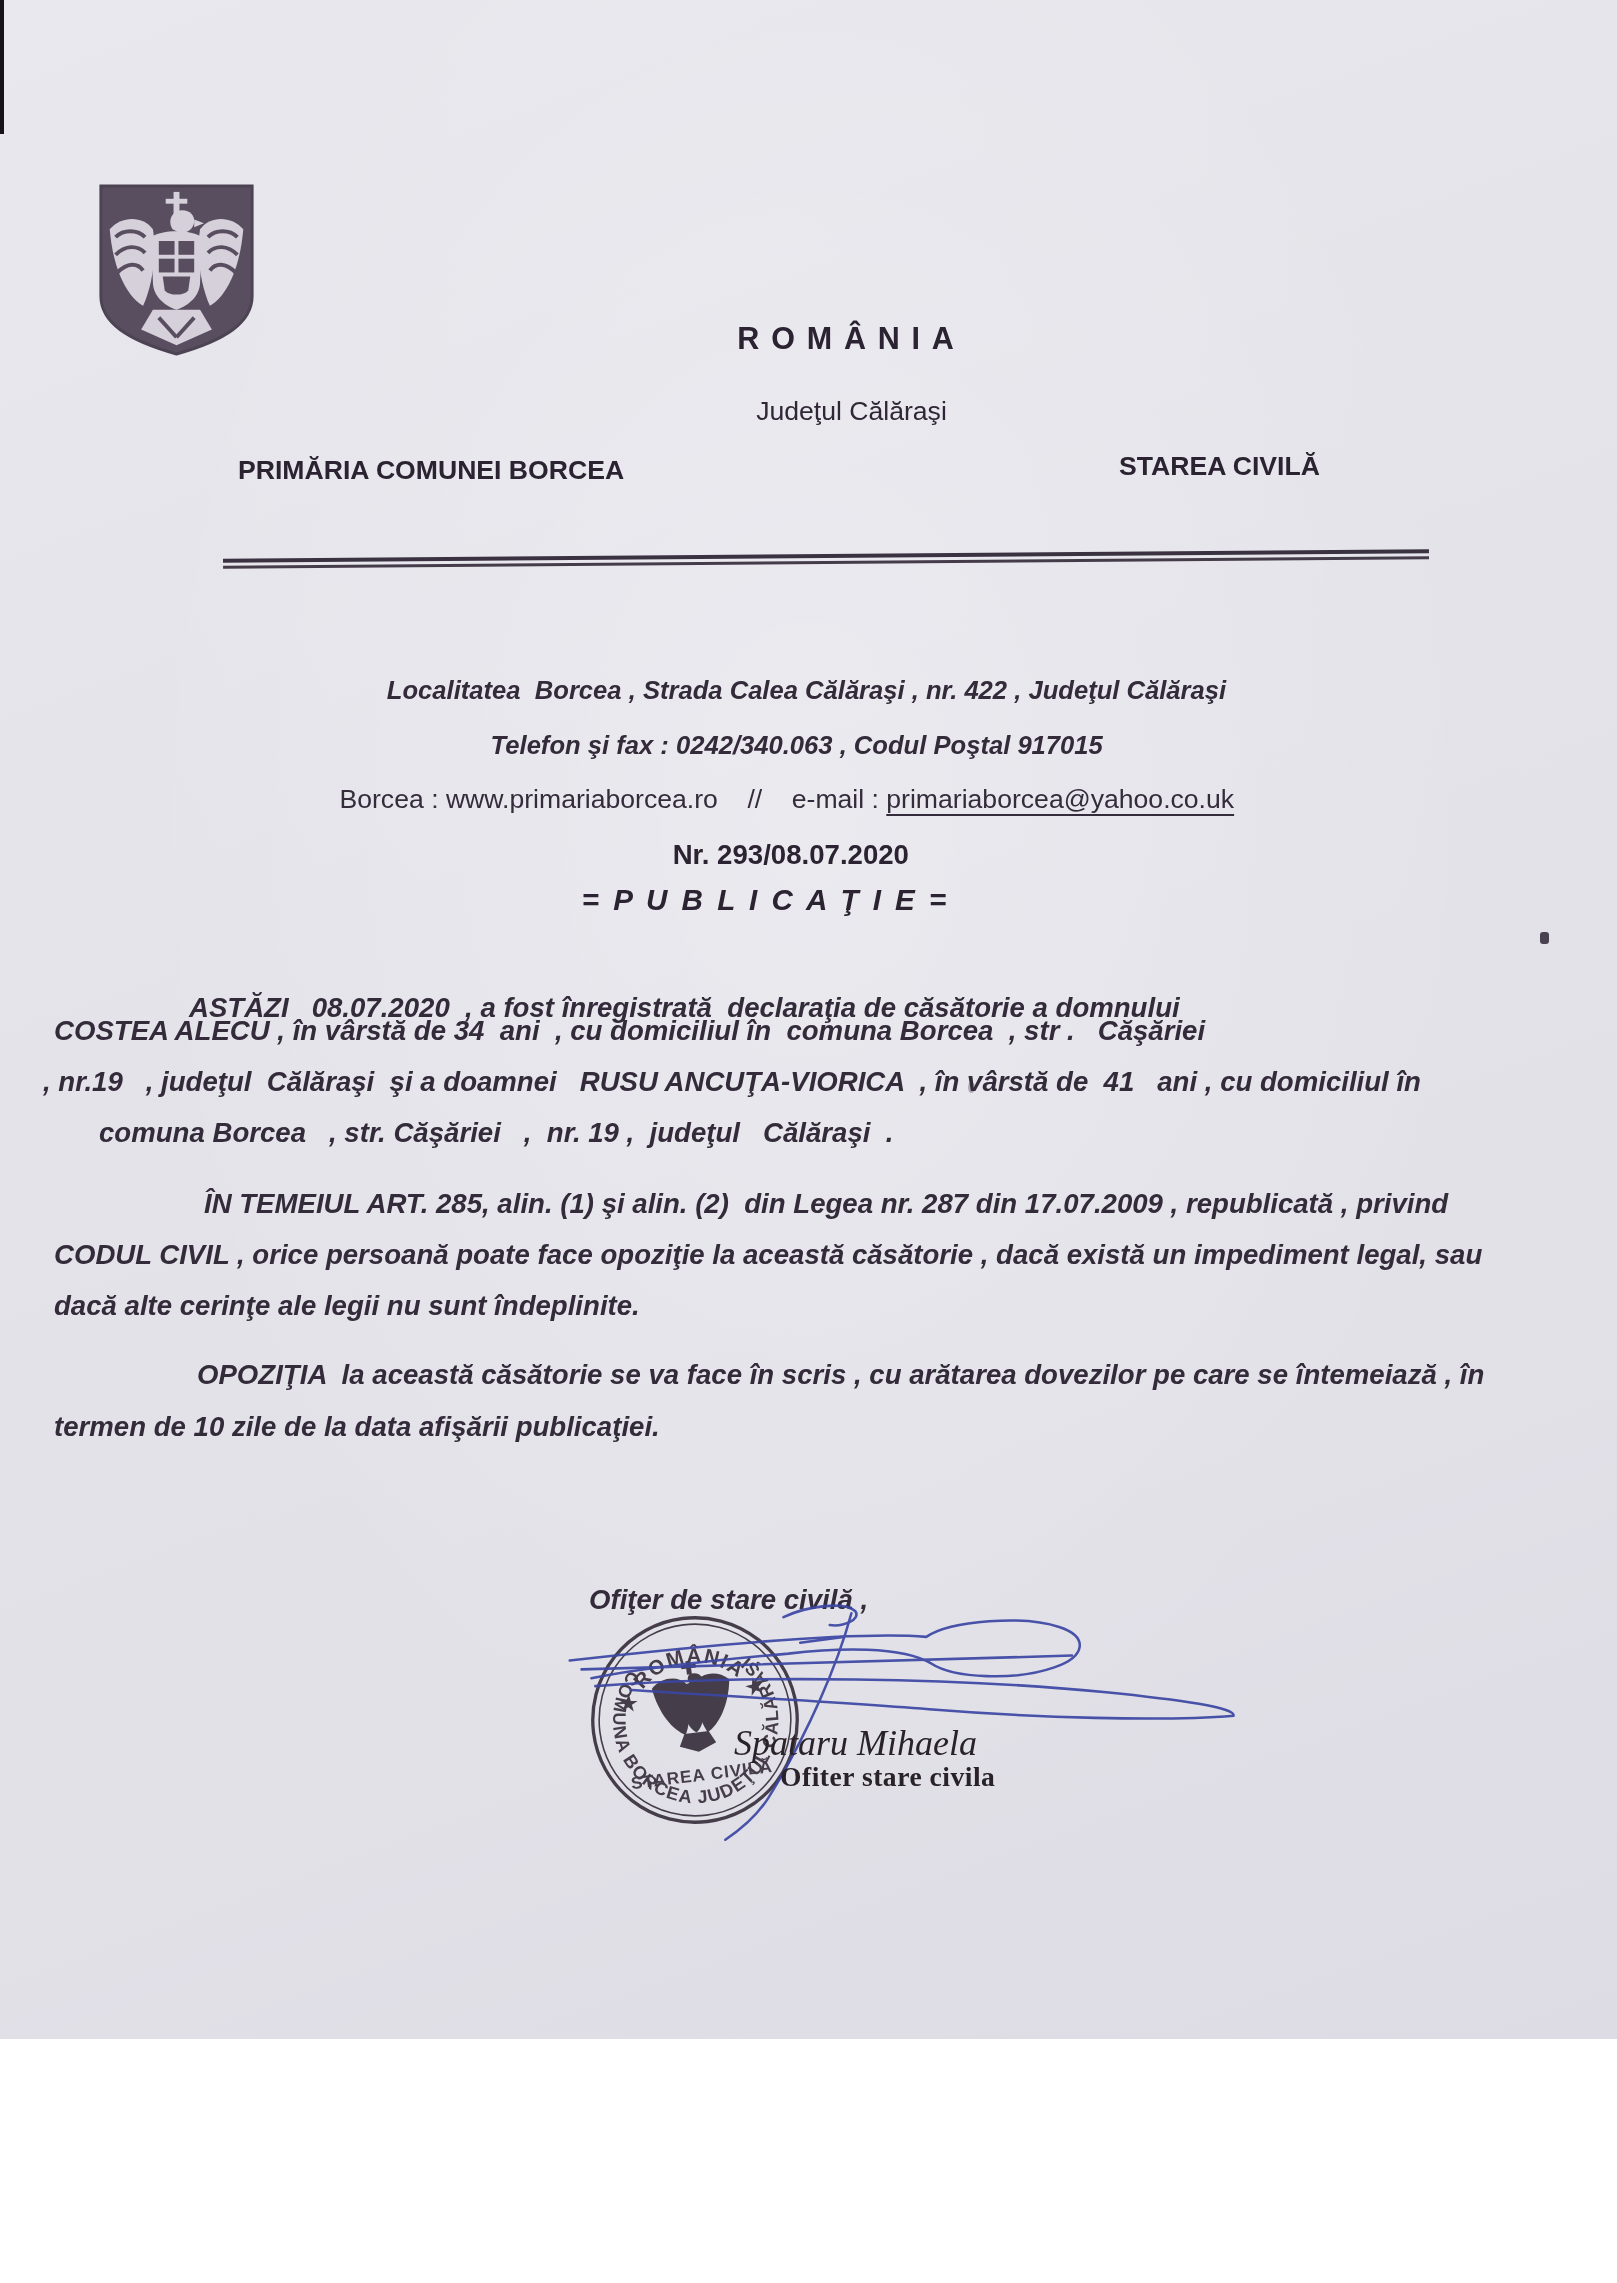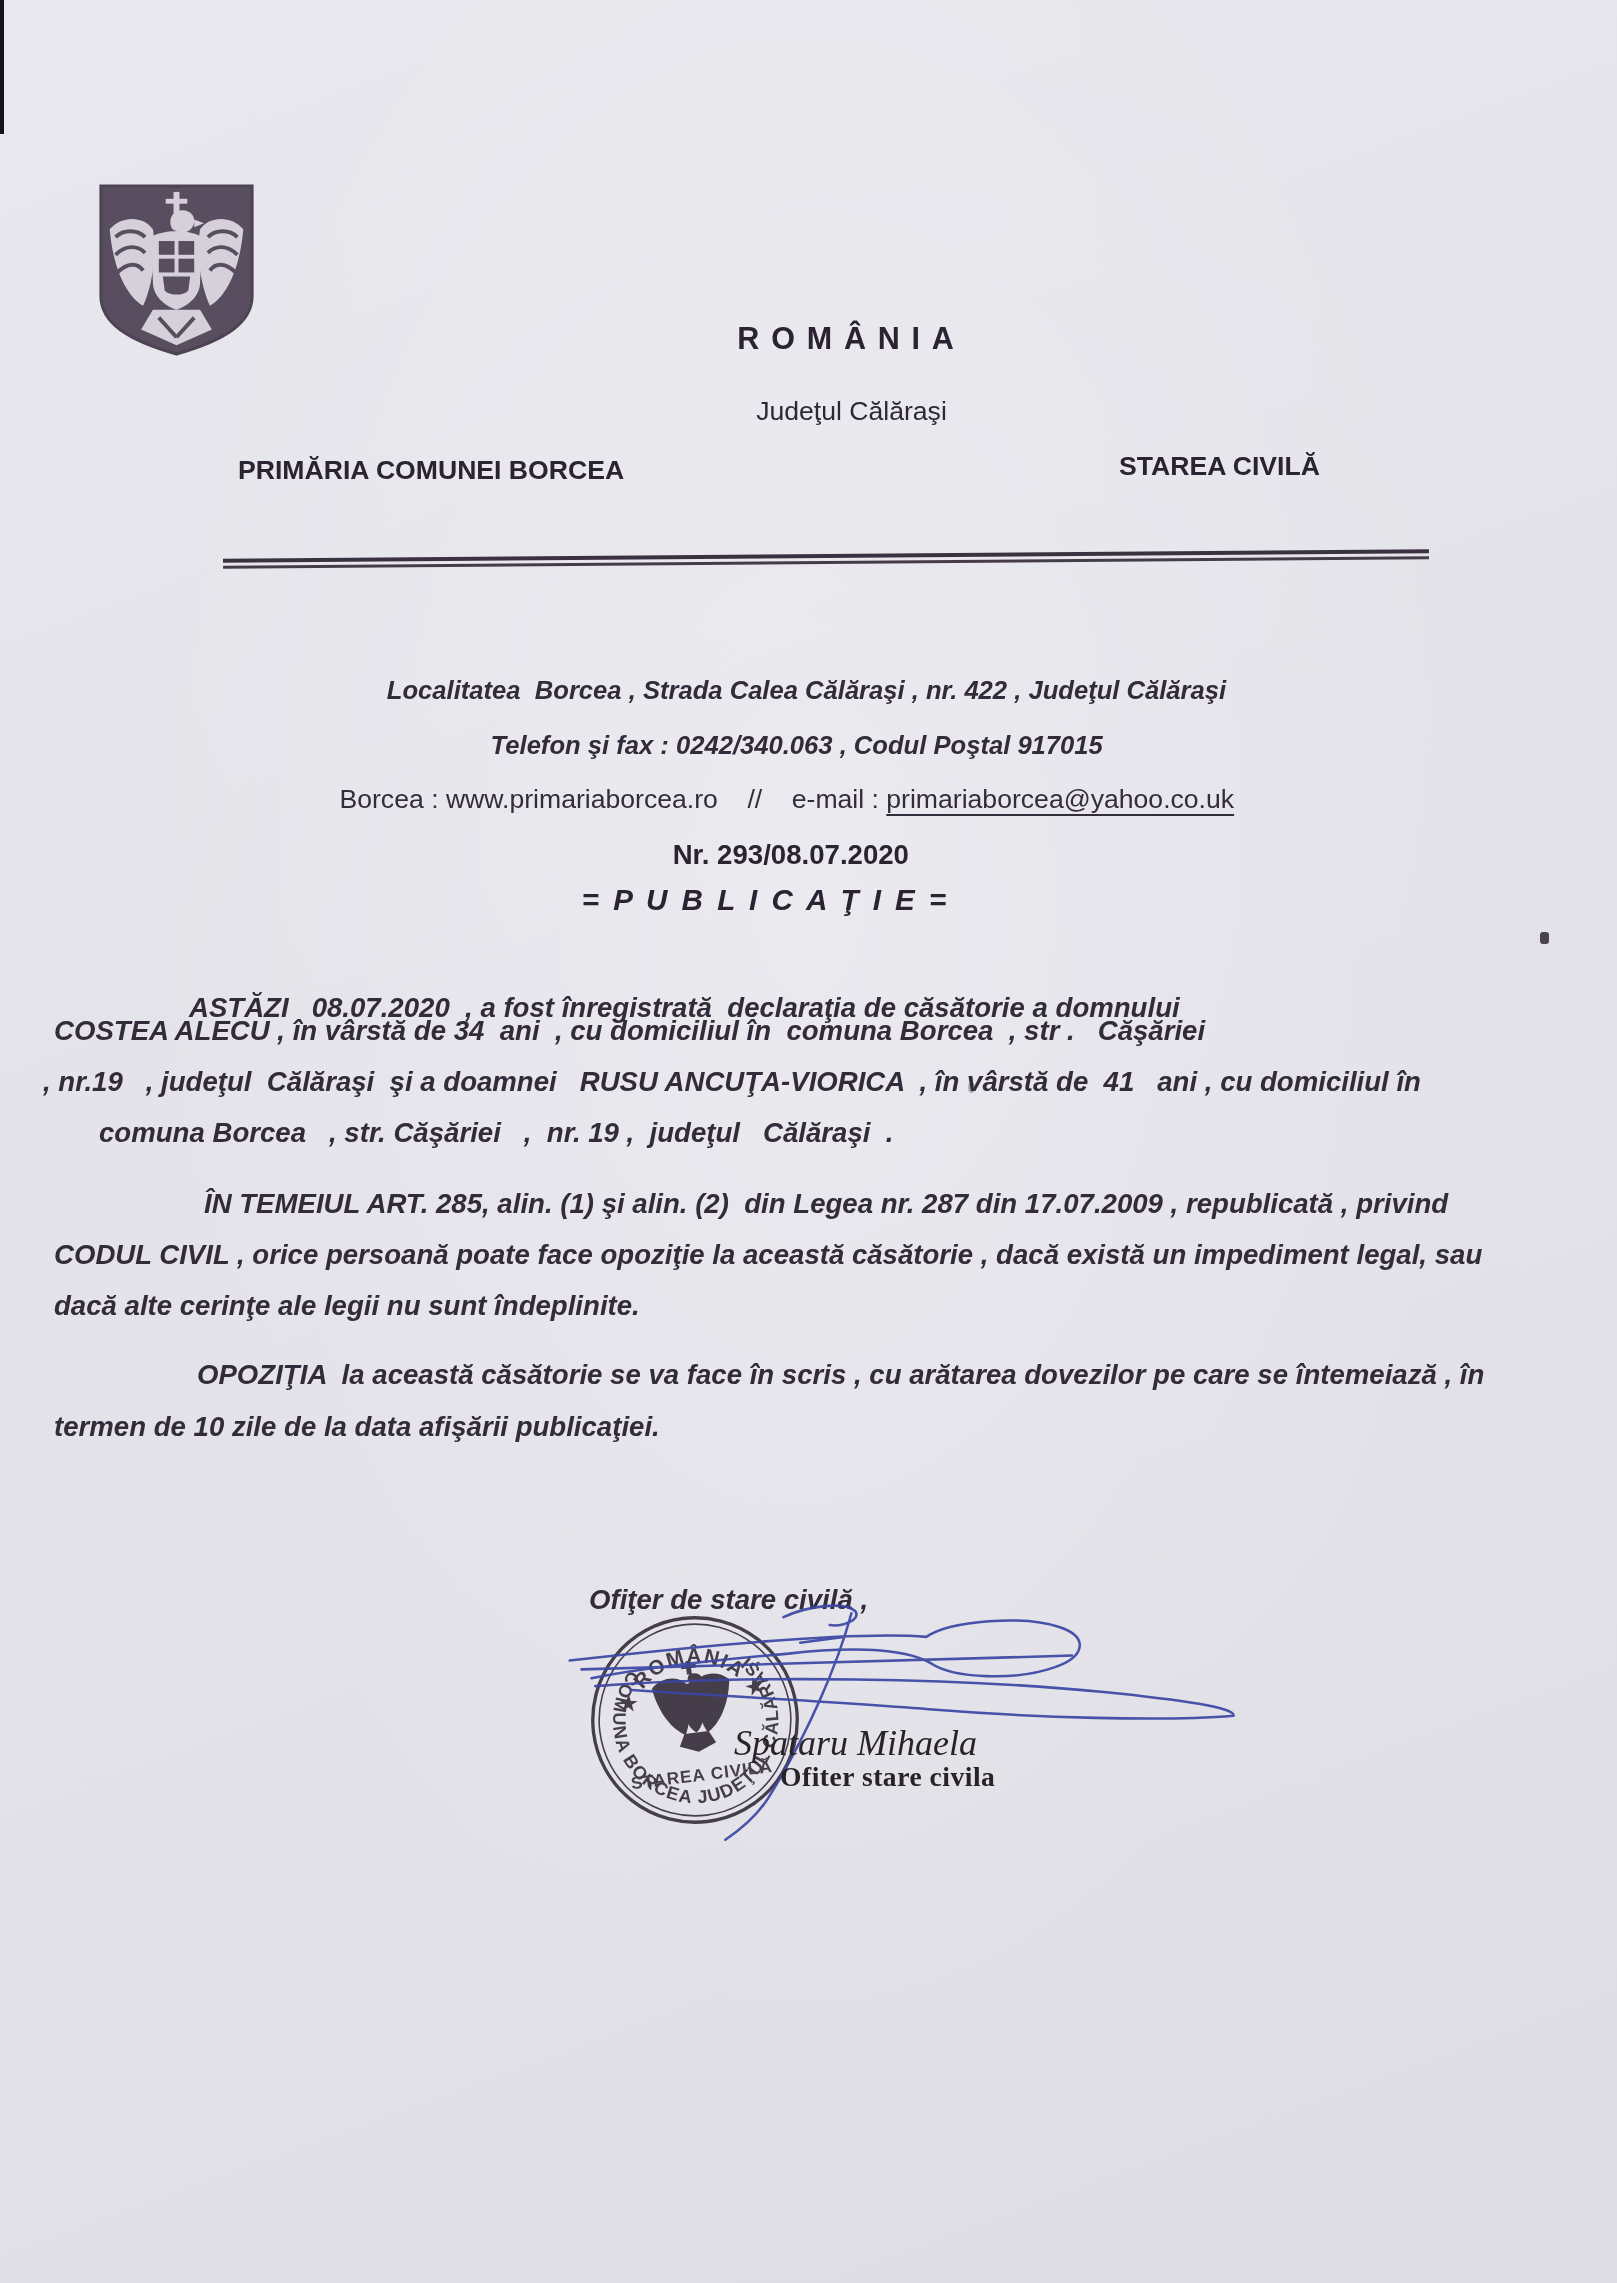--- a/index.html
+++ b/index.html
@@ -1,17 +1,17 @@
 <!DOCTYPE html>
 <html><head>
 <meta charset="utf-8">
 <style>
   html,body{margin:0;padding:0;}
   .page{
-    position:relative;width:1617px;height:2283px;overflow:hidden;
+    position:relative;width:1617px;height:2039px;overflow:hidden;
     background:
       radial-gradient(ellipse at 50% 40%, rgba(255,255,255,0.25), rgba(0,0,0,0) 60%),
       linear-gradient(160deg,#e9e8ee 0%, #e4e3ea 40%, #e2e1e8 70%, #dddce4 100%);
     font-family:"Liberation Sans", sans-serif;
     color:#2e2635;
   }
   .abs{position:absolute;}
   .line{white-space:pre;}
   .center-row{left:0;right:0;text-align:center;}
   .hdr-country{top:321px;font-size:30.5px;font-weight:bold;letter-spacing:11.8px;transform:translateX(43px);color:#2b2331;}

